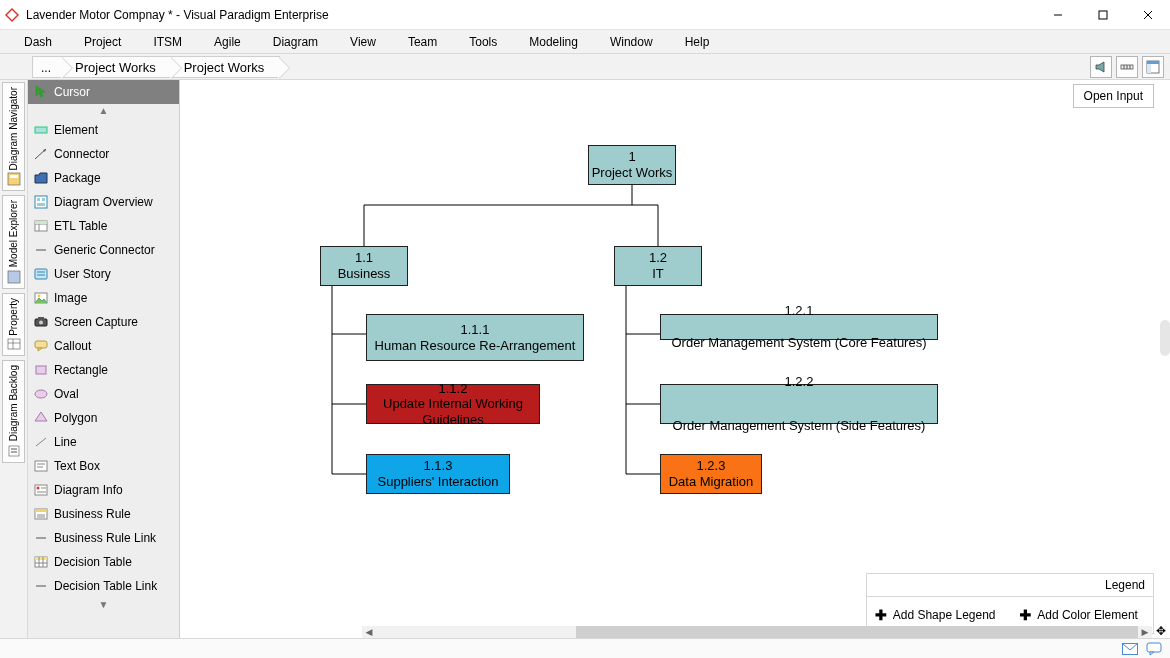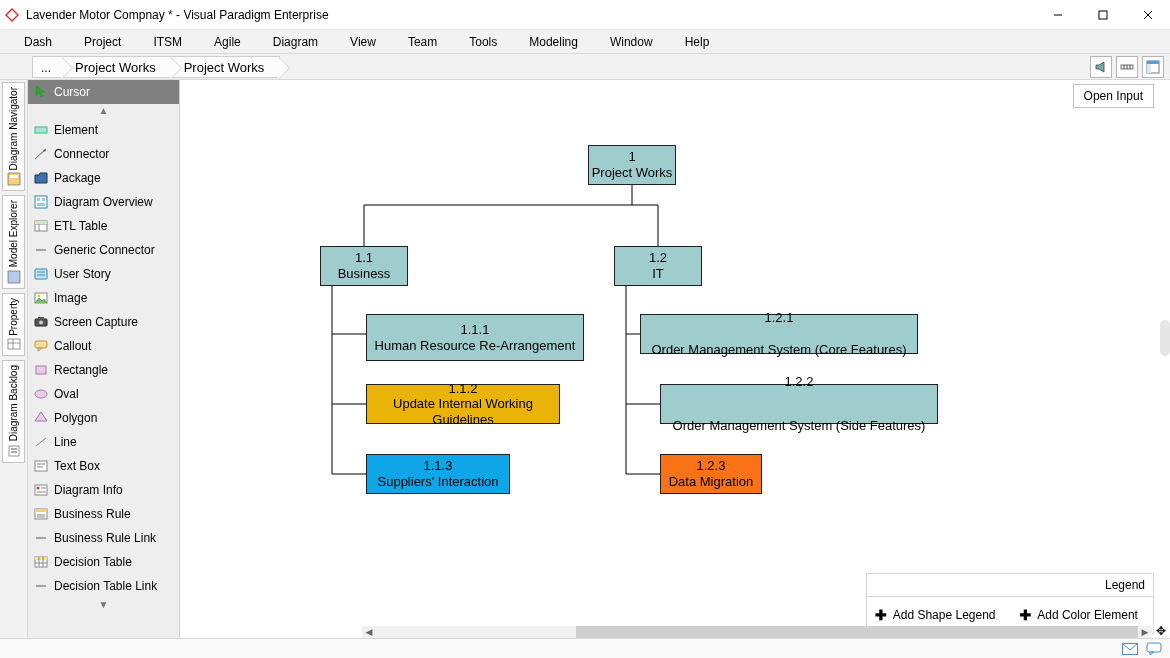--- a/index.html
+++ b/index.html
@@ -408,33 +408,33 @@
           <div class="label">Project Works</div>
         </div>
         <div class="node" style="left: 140px; top: 166px; width: 88px; height: 40px; background: rgb(159, 205, 206);">
           <div class="id">1.1</div>
           <div class="label">Business</div>
         </div>
         <div class="node" style="left: 186px; top: 234px; width: 218px; height: 47px; background: rgb(159, 205, 206);">
           <div class="id">1.1.1</div>
           <div class="label">Human Resource Re-Arrangement</div>
         </div>
-        <div class="node" style="left: 186px; top: 304px; width: 194px; height: 40px; background: #eab308;">
+        <div class="node" style="left: 186px; top: 304px; width: 174px; height: 40px; background: #b91c1c;">
           <div class="id">1.1.2</div>
           <div class="label">Update Internal Working Guidelines</div>
         </div>
         <div class="node" style="left: 186px; top: 374px; width: 144px; height: 40px; background: #0ea5e9;">
           <div class="id">1.1.3</div>
           <div class="label">Suppliers' Interaction</div>
         </div>
         <div class="node" style="left: 434px; top: 166px; width: 88px; height: 40px; background: rgb(159, 205, 206);">
           <div class="id">1.2</div>
           <div class="label">IT</div>
         </div>
-        <div class="node" style="left: 460px; top: 234px; width: 278px; height: 40px; background: rgb(159, 205, 206); gap: 16px;">
+        <div class="node" style="left: 480px; top: 234px; width: 278px; height: 26px; background: rgb(159, 205, 206); gap: 16px;">
           <div class="id">1.2.1</div>
           <div class="label">Order Management System (Core Features)</div>
         </div>
         <div class="node" style="left: 480px; top: 304px; width: 278px; height: 40px; background: rgb(159, 205, 206); gap: 28px;">
           <div class="id">1.2.2</div>
           <div class="label">Order Management System (Side Features)</div>
         </div>
         <div class="node" style="left: 480px; top: 374px; width: 102px; height: 40px; background: #f97316;">
           <div class="id">1.2.3</div>
           <div class="label">Data Migration</div>

